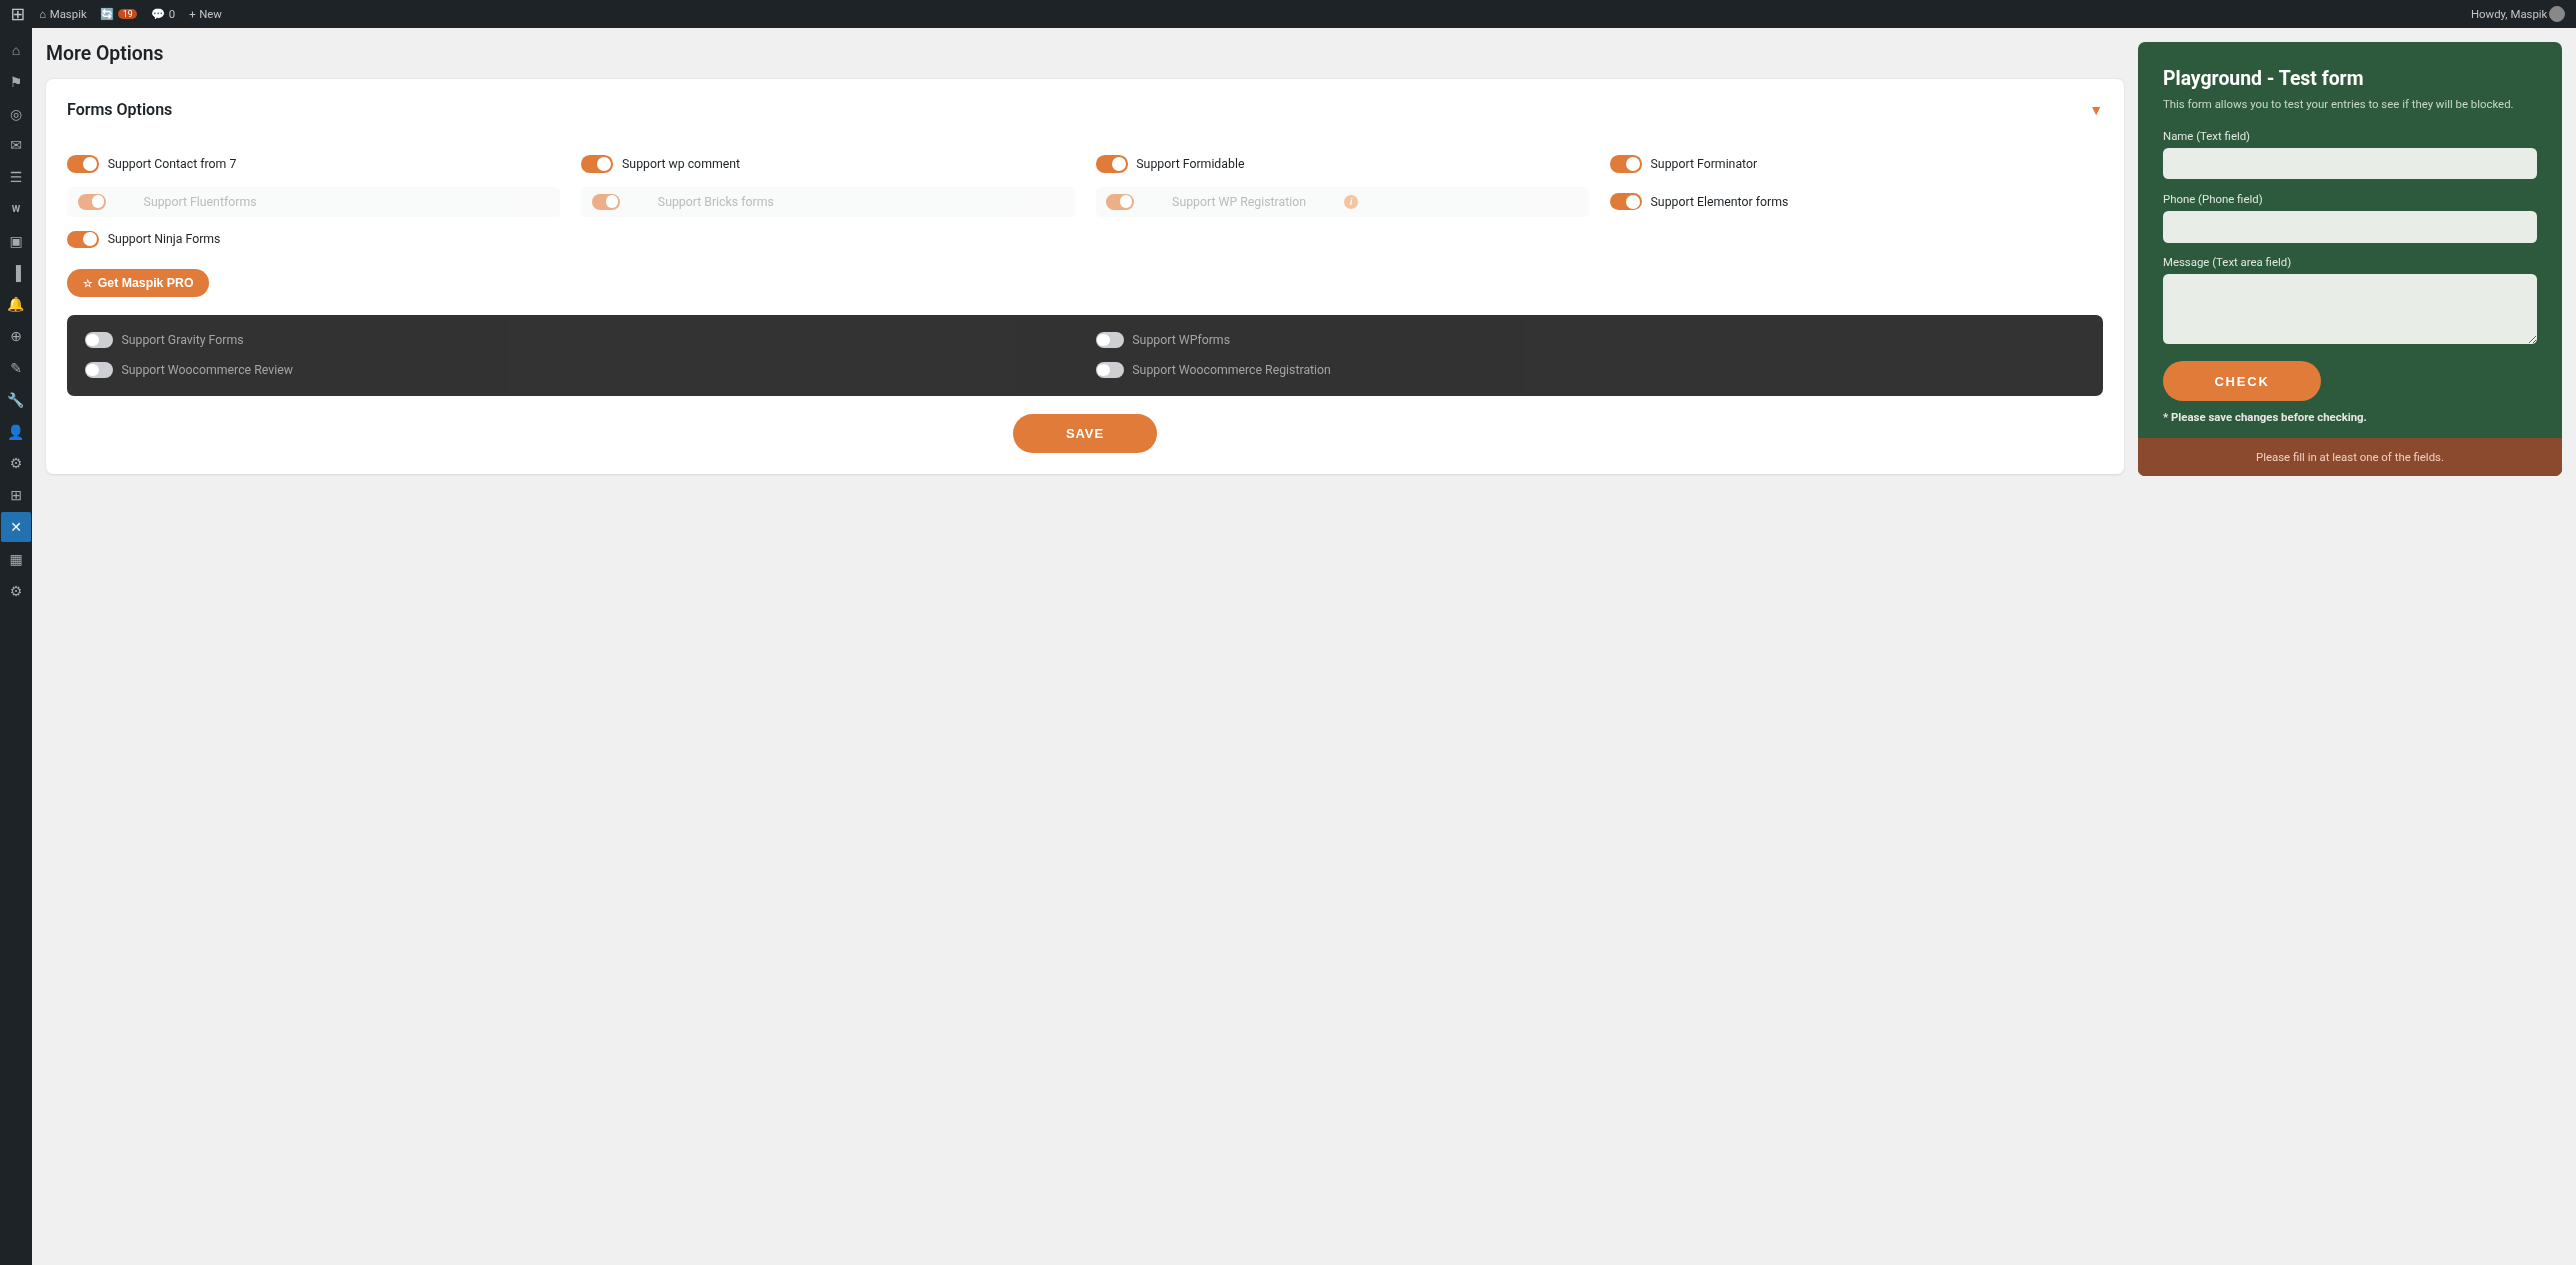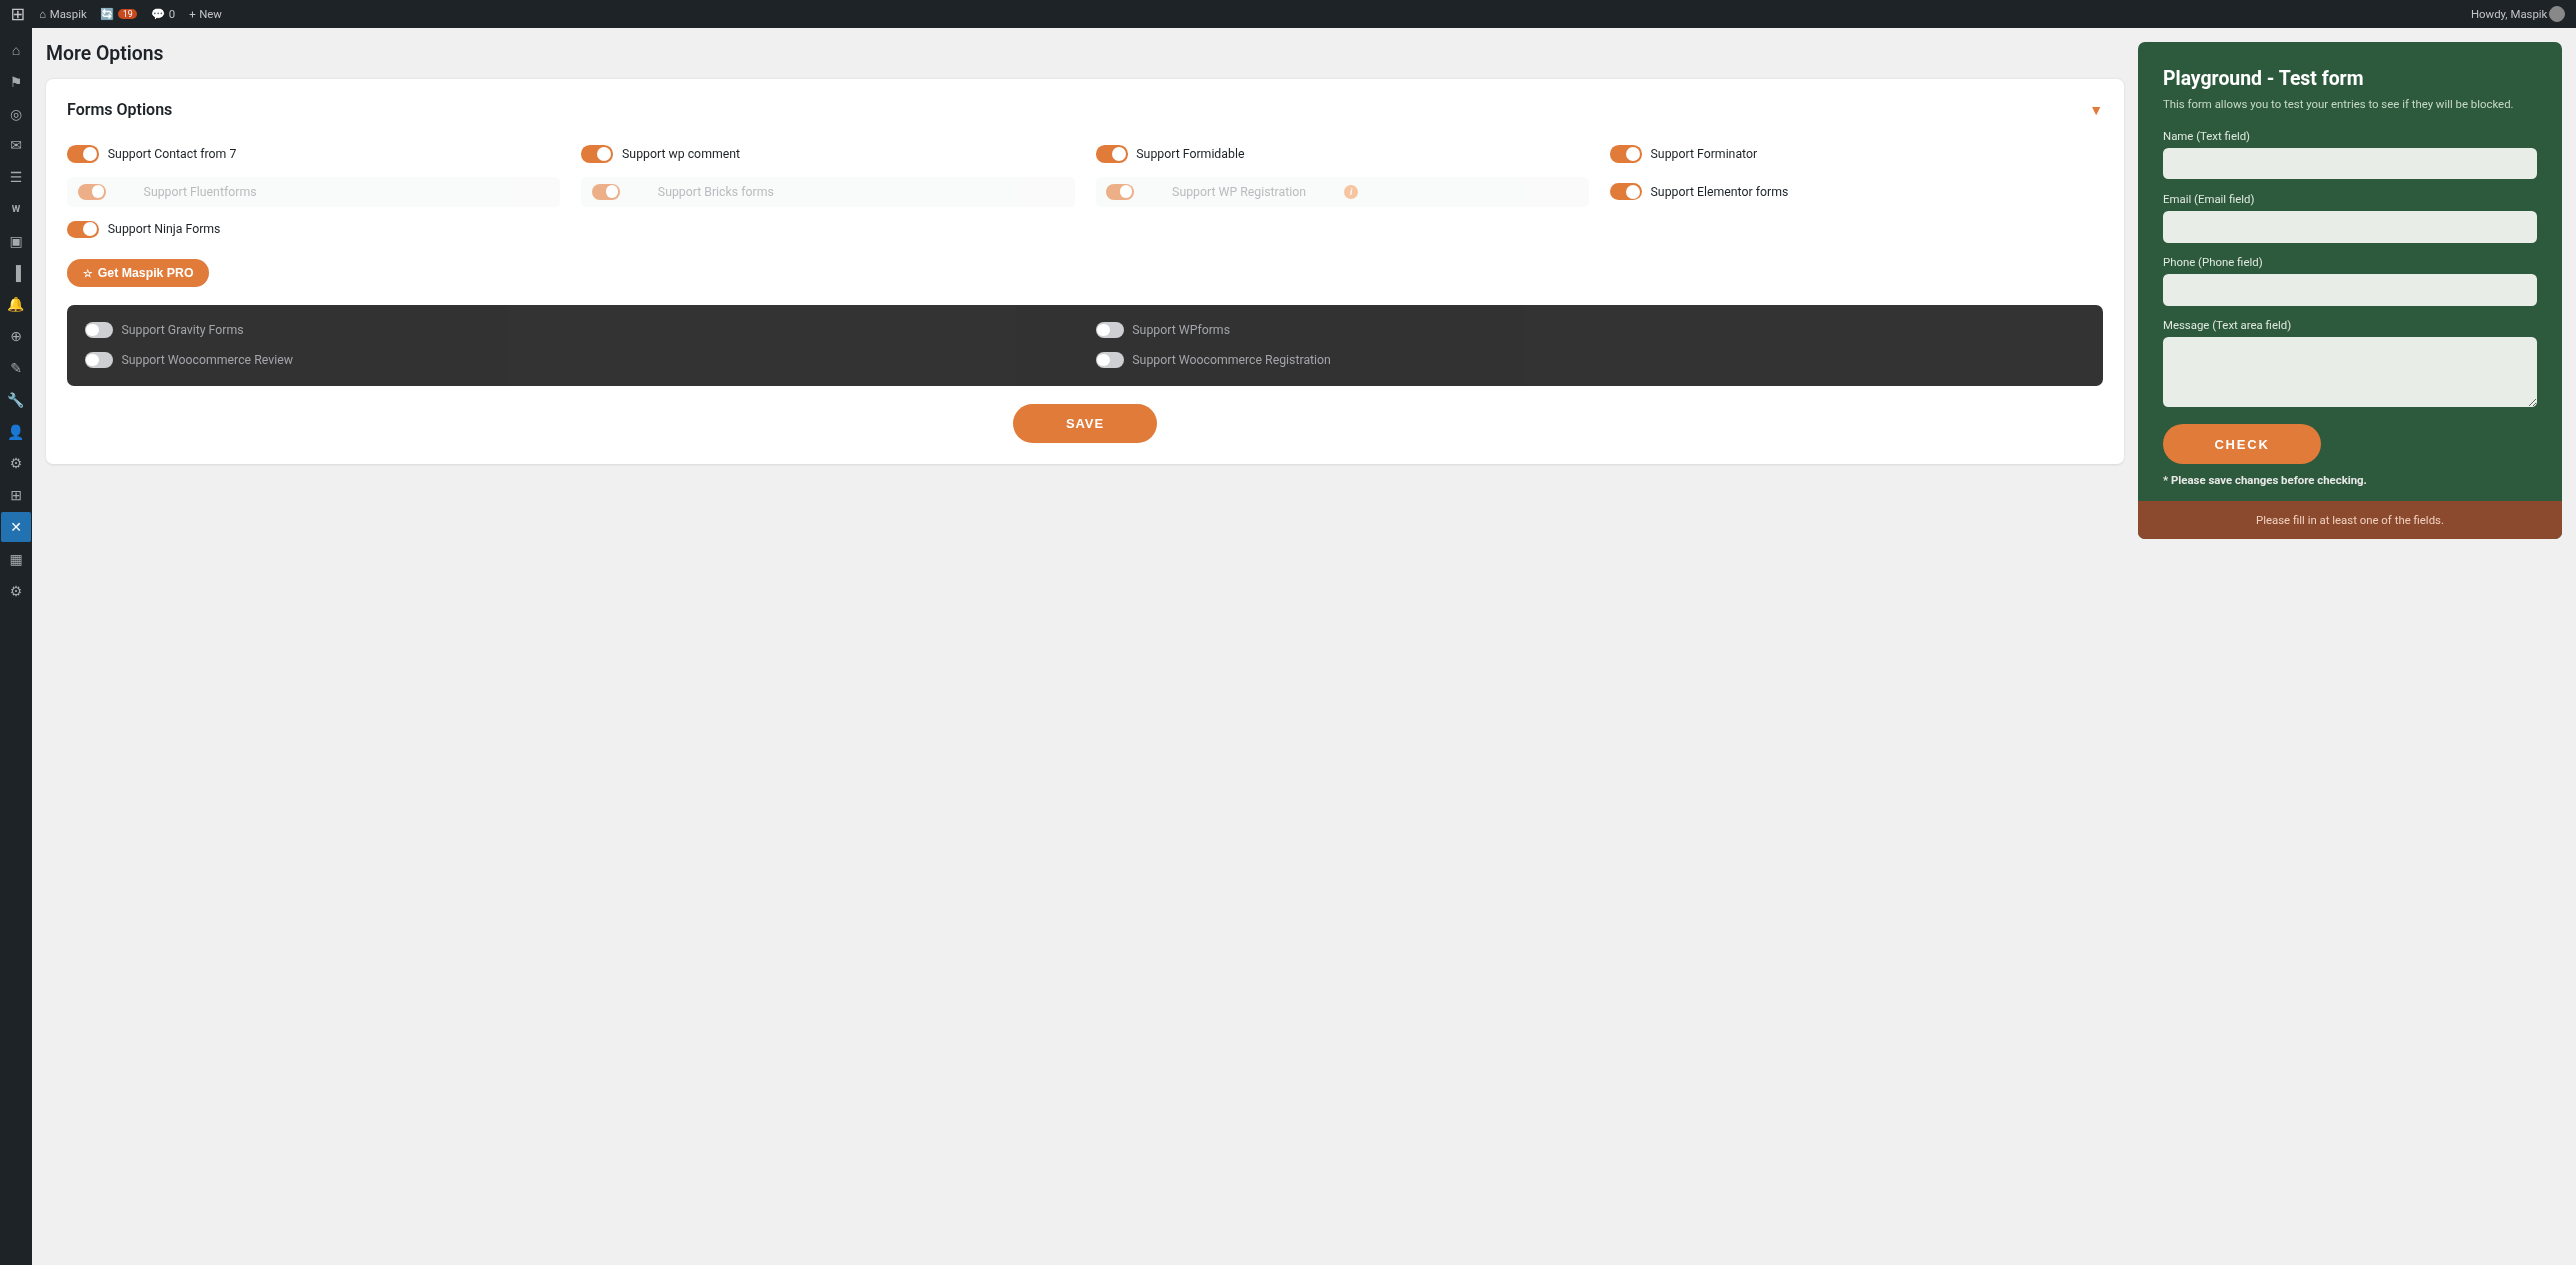--- a/index.html
+++ b/index.html
@@ -44,21 +44,21 @@
     
     .left-panel { flex: 1; display: flex; flex-direction: column; gap: 0; }
 
     
     .card {
       background: #fff; border-radius: 7px; padding: 21px;
       box-shadow: 0 0.9px 2.6px rgba(0,0,0,0.1);
     }
     .card-header {
       display: flex; align-items: center; justify-content: space-between;
-      margin-bottom: 26px;
+      margin-bottom: 36px;
       text-align: center;
     }
     .card-title { font-size: 16px; font-weight: 600; color: #1d2327; }
     .card-arrow { color: #e07b3a; font-size: 14px; cursor: pointer; }
 
     
     .options-grid {
       display: grid; grid-template-columns: 1fr 1fr 1fr 1fr; gap: 14px 21px;
       margin-bottom: 21px;
     }
@@ -300,24 +300,20 @@
 
   <div class="right-panel">
     <h2 class="playground-title">Playground - Test form</h2>
     <p class="playground-desc">This form allows you to test your entries to see if they will be blocked.</p>
 
     <div class="form-group">
       <label class="form-label">Name (Text field)</label>
       <input class="form-input" type="text" style="">
     </div>
     <div class="form-group">
-      <label class="form-label">Email (Email field)</label>
-      <input class="form-input" type="email" style="">
-    </div>
-    <div class="form-group">
       <label class="form-label">Phone (Phone field)</label>
       <input class="form-input" type="text" style="">
     </div>
     <div class="form-group">
       <label class="form-label">Message (Text area field)</label>
       <textarea class="form-textarea" style=""></textarea>
     </div>
 
     <button class="check-btn">CHECK</button>
     <p class="save-warning">* Please save changes before checking.</p>

